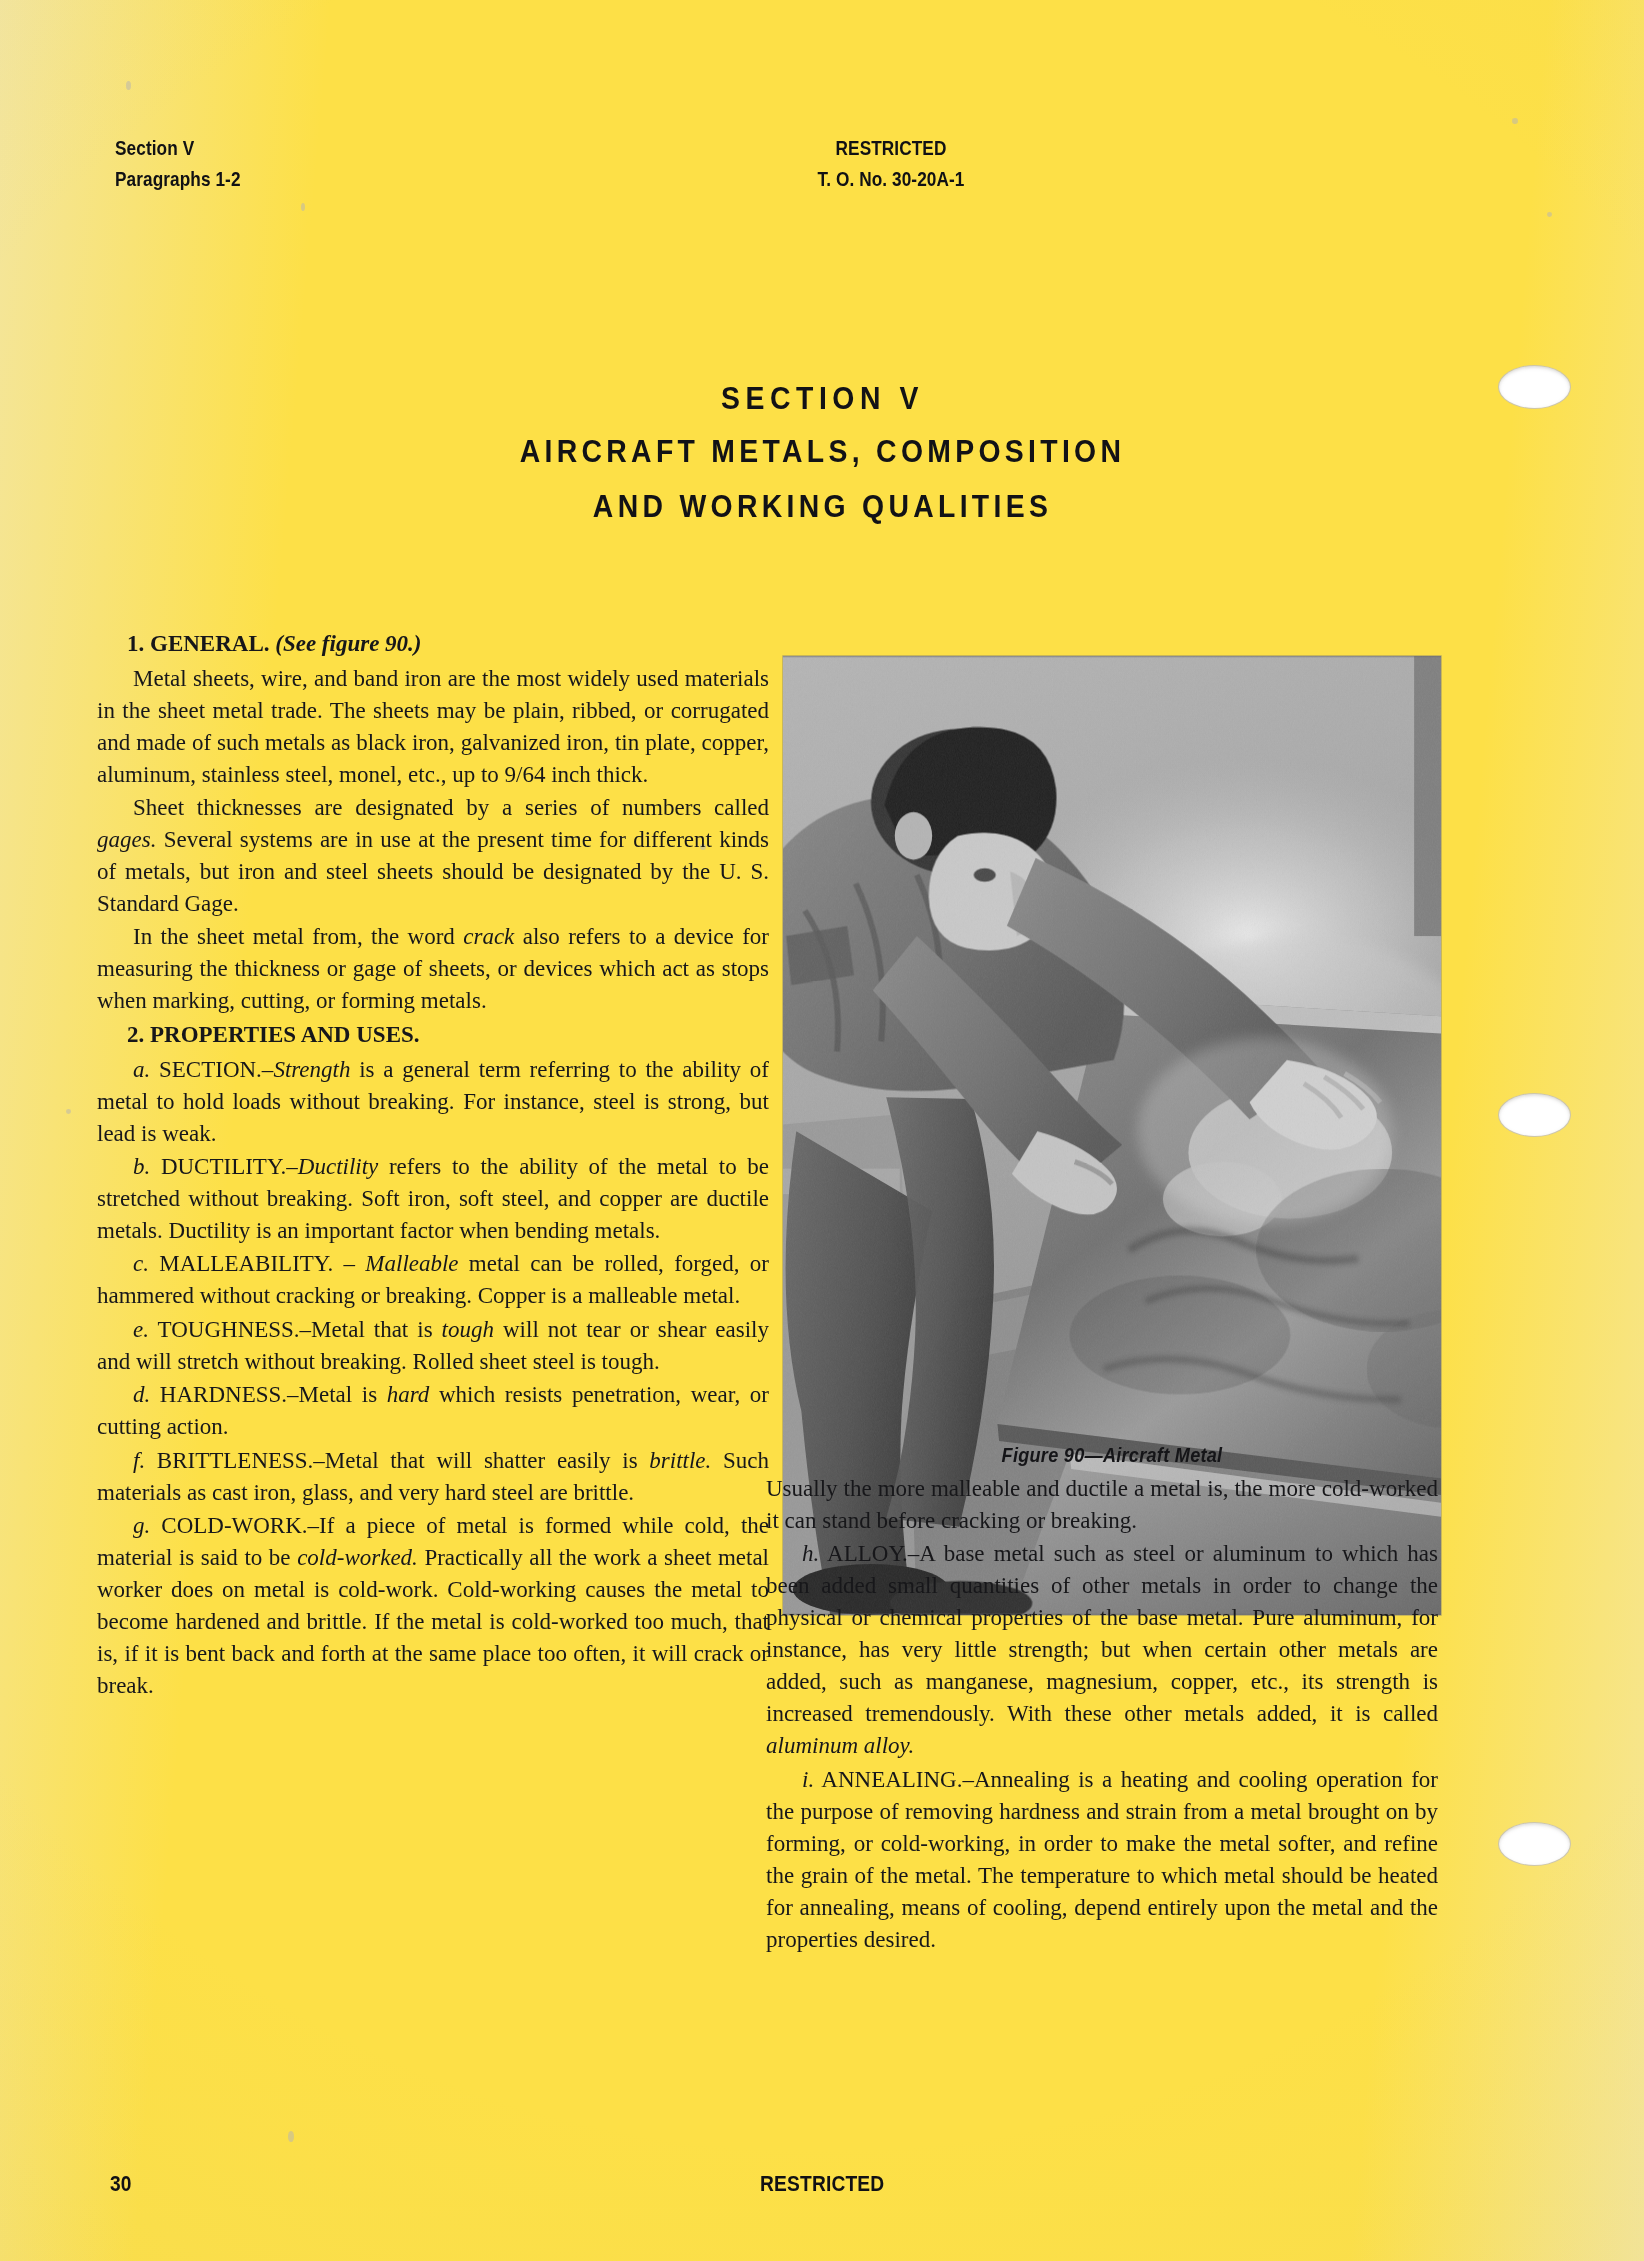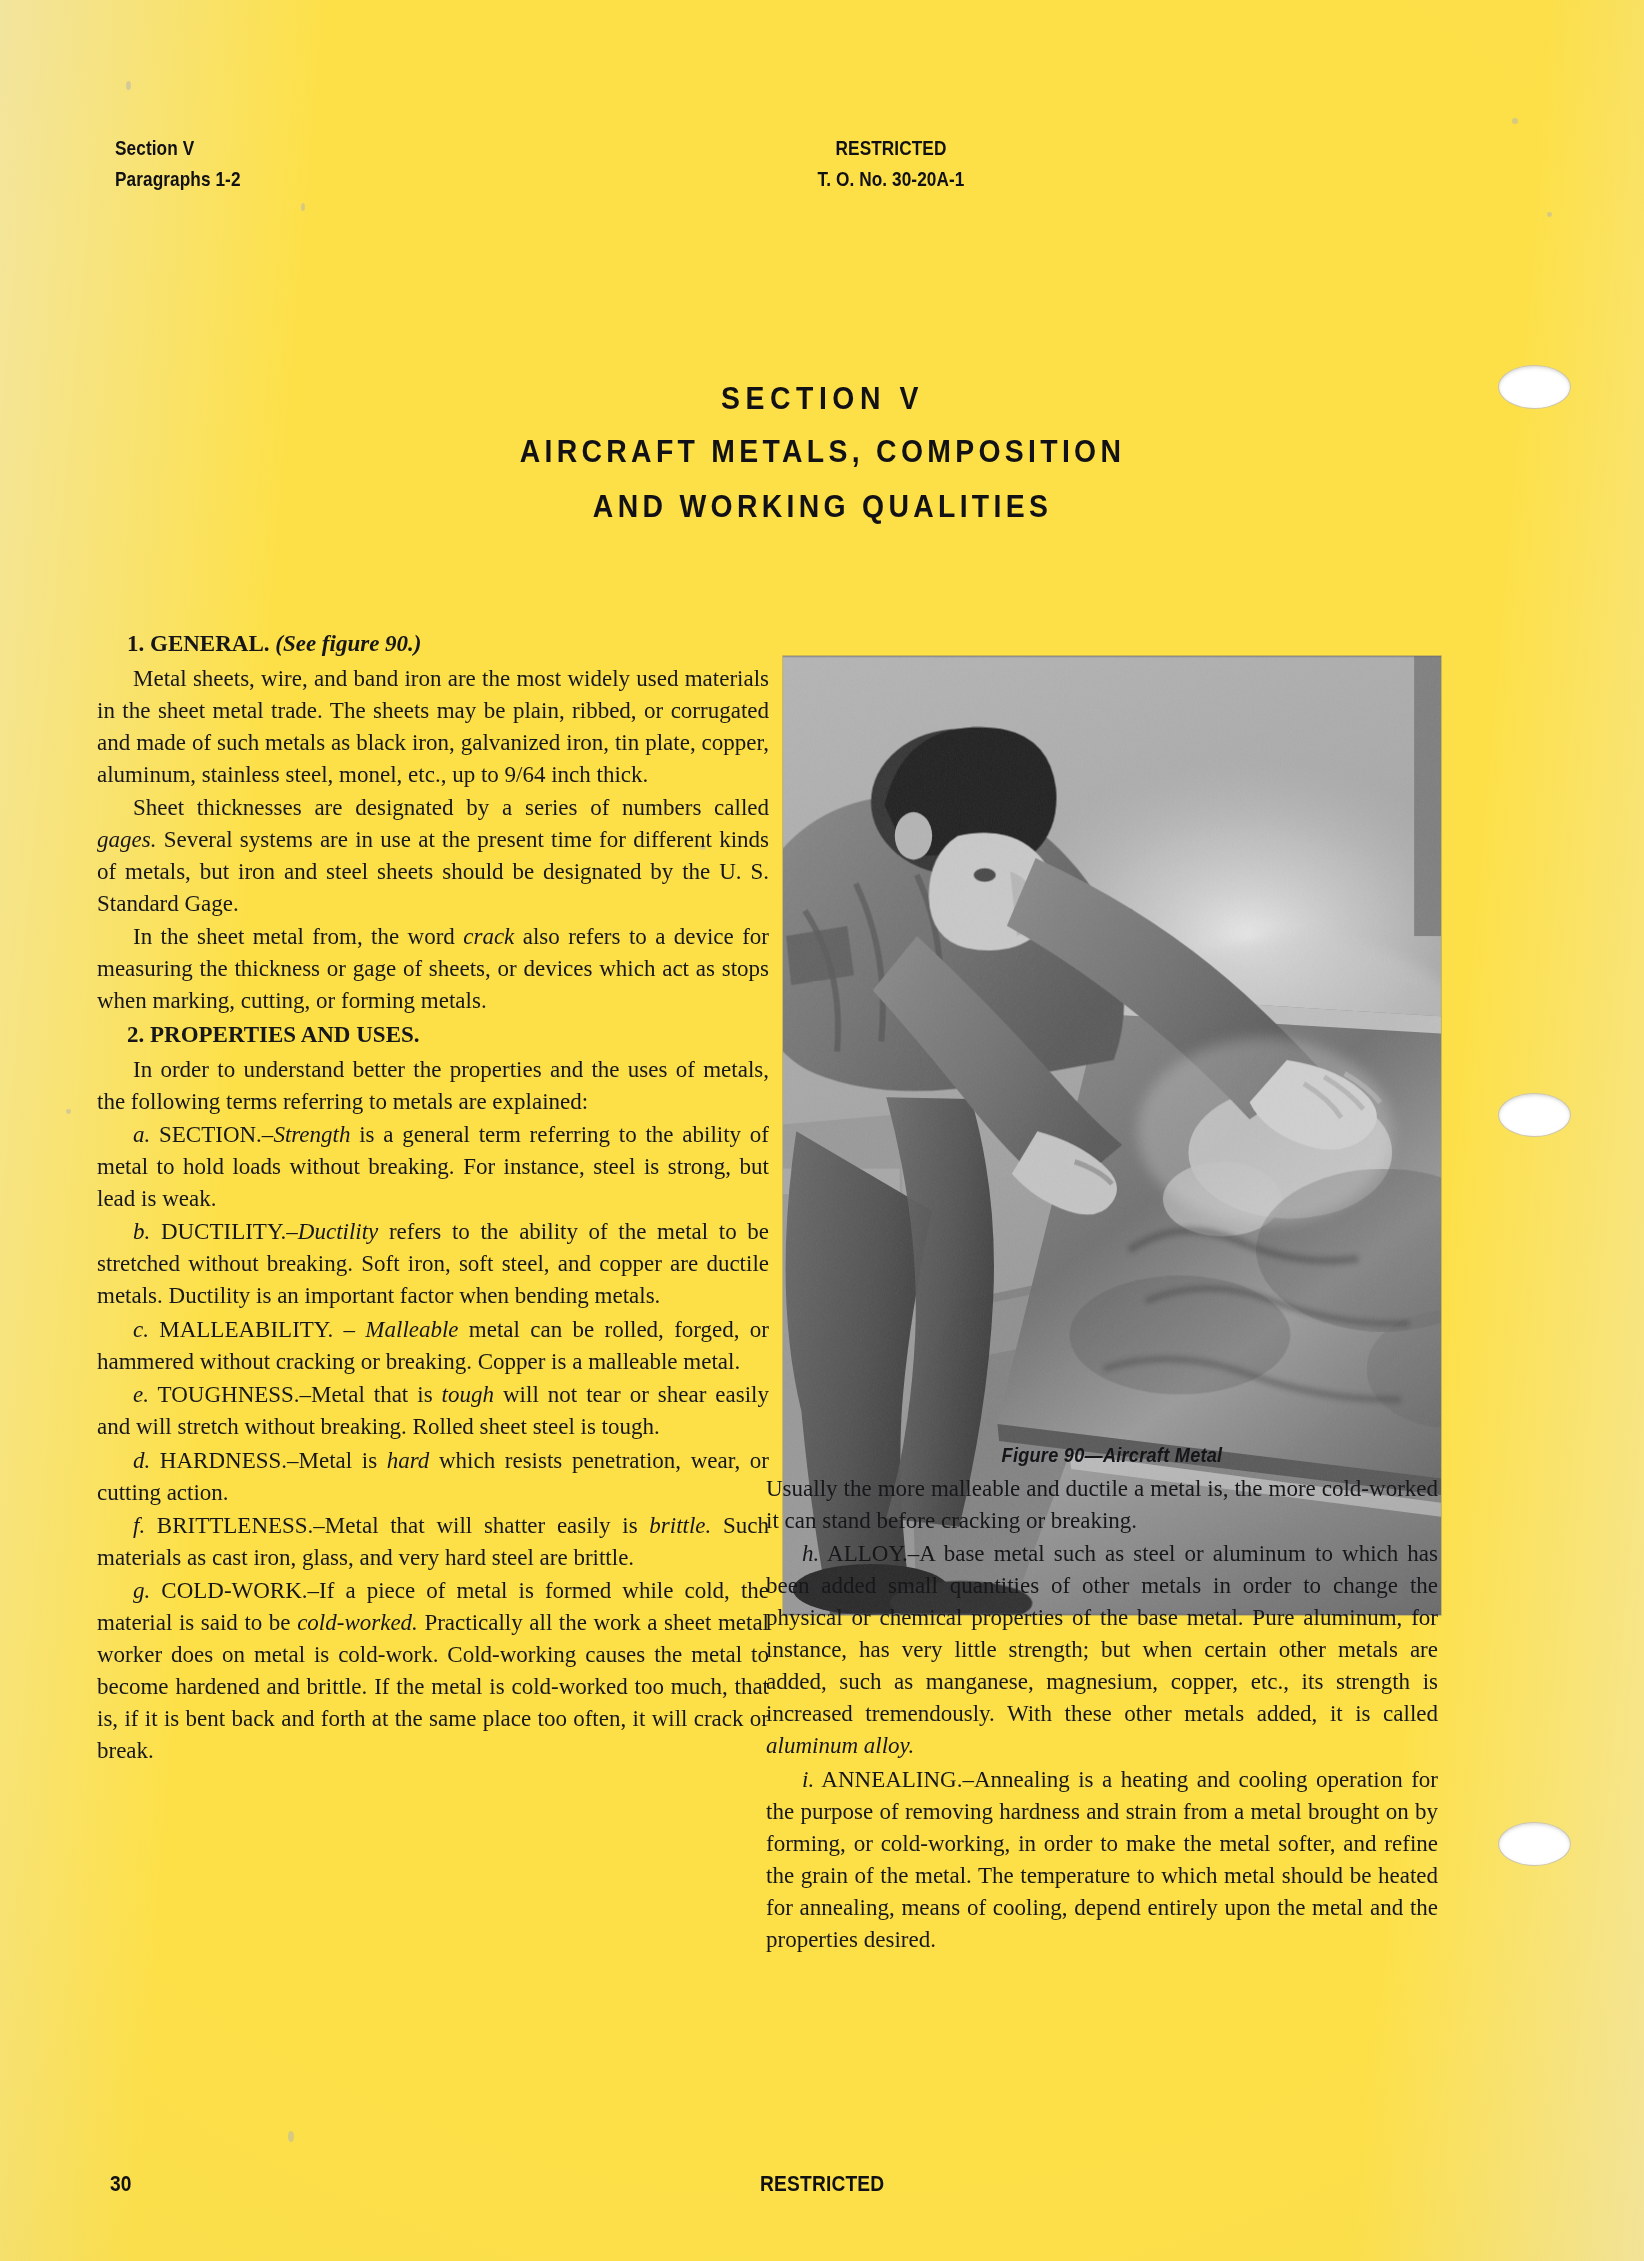--- a/index.html
+++ b/index.html
@@ -370,21 +370,20 @@
     </div>
     <div class="figure-caption">Figure 90—Aircraft Metal</div>
   </div>
 
   <div class="col col-left">
       <p class="head"><span>1. GENERAL. </span><em>(See figure 90.)</em></p>
       <p><span>Metal sheets, wire, and band iron are the most widely used materials in the sheet metal trade. The sheets may be plain, ribbed, or corrugated and made of such metals as black iron, galvanized iron, tin plate, copper, aluminum, stainless steel, monel, etc., up to 9/64 inch thick.</span></p>
       <p><span>Sheet thicknesses are designated by a series of numbers called </span><em>gages.</em><span> Several systems are in use at the present time for different kinds of metals, but iron and steel sheets should be designated by the U. S. Standard Gage.</span></p>
       <p><span>In the sheet metal from, the word </span><em>crack</em><span> also refers to a device for measuring the thickness or gage of sheets, or devices which act as stops when marking, cutting, or forming metals.</span></p>
       <p class="head"><span>2. PROPERTIES AND USES.</span></p>
-      <p><span>In order to understand better the properties and the uses of metals, the following terms referring to metals are explained:</span></p>
       <p><em>a.</em><span> SECTION.–</span><em>Strength</em><span> is a general term referring to the ability of metal to hold loads without breaking. For instance, steel is strong, but lead is weak.</span></p>
       <p><em>b.</em><span> DUCTILITY.–</span><em>Ductility</em><span> refers to the ability of the metal to be stretched without breaking. Soft iron, soft steel, and copper are ductile metals. Ductility is an important factor when bending metals.</span></p>
       <p><em>c.</em><span> MALLEABILITY. – </span><em>Malleable</em><span> metal can be rolled, forged, or hammered without cracking or breaking. Copper is a malleable metal.</span></p>
       <p><em>e.</em><span> TOUGHNESS.–Metal that is </span><em>tough</em><span> will not tear or shear easily and will stretch without breaking. Rolled sheet steel is tough.</span></p>
       <p><em>d.</em><span> HARDNESS.–Metal is </span><em>hard</em><span> which resists penetration, wear, or cutting action.</span></p>
       <p><em>f.</em><span> BRITTLENESS.–Metal that will shatter easily is </span><em>brittle.</em><span> Such materials as cast iron, glass, and very hard steel are brittle.</span></p>
       <p><em>g.</em><span> COLD-WORK.–If a piece of metal is formed while cold, the material is said to be </span><em>cold-worked.</em><span> Practically all the work a sheet metal worker does on metal is cold-work. Cold-working causes the metal to become hardened and brittle. If the metal is cold-worked too much, that is, if it is bent back and forth at the same place too often, it will crack or break.</span></p>
     </div>
 
   <div class="col col-right">

